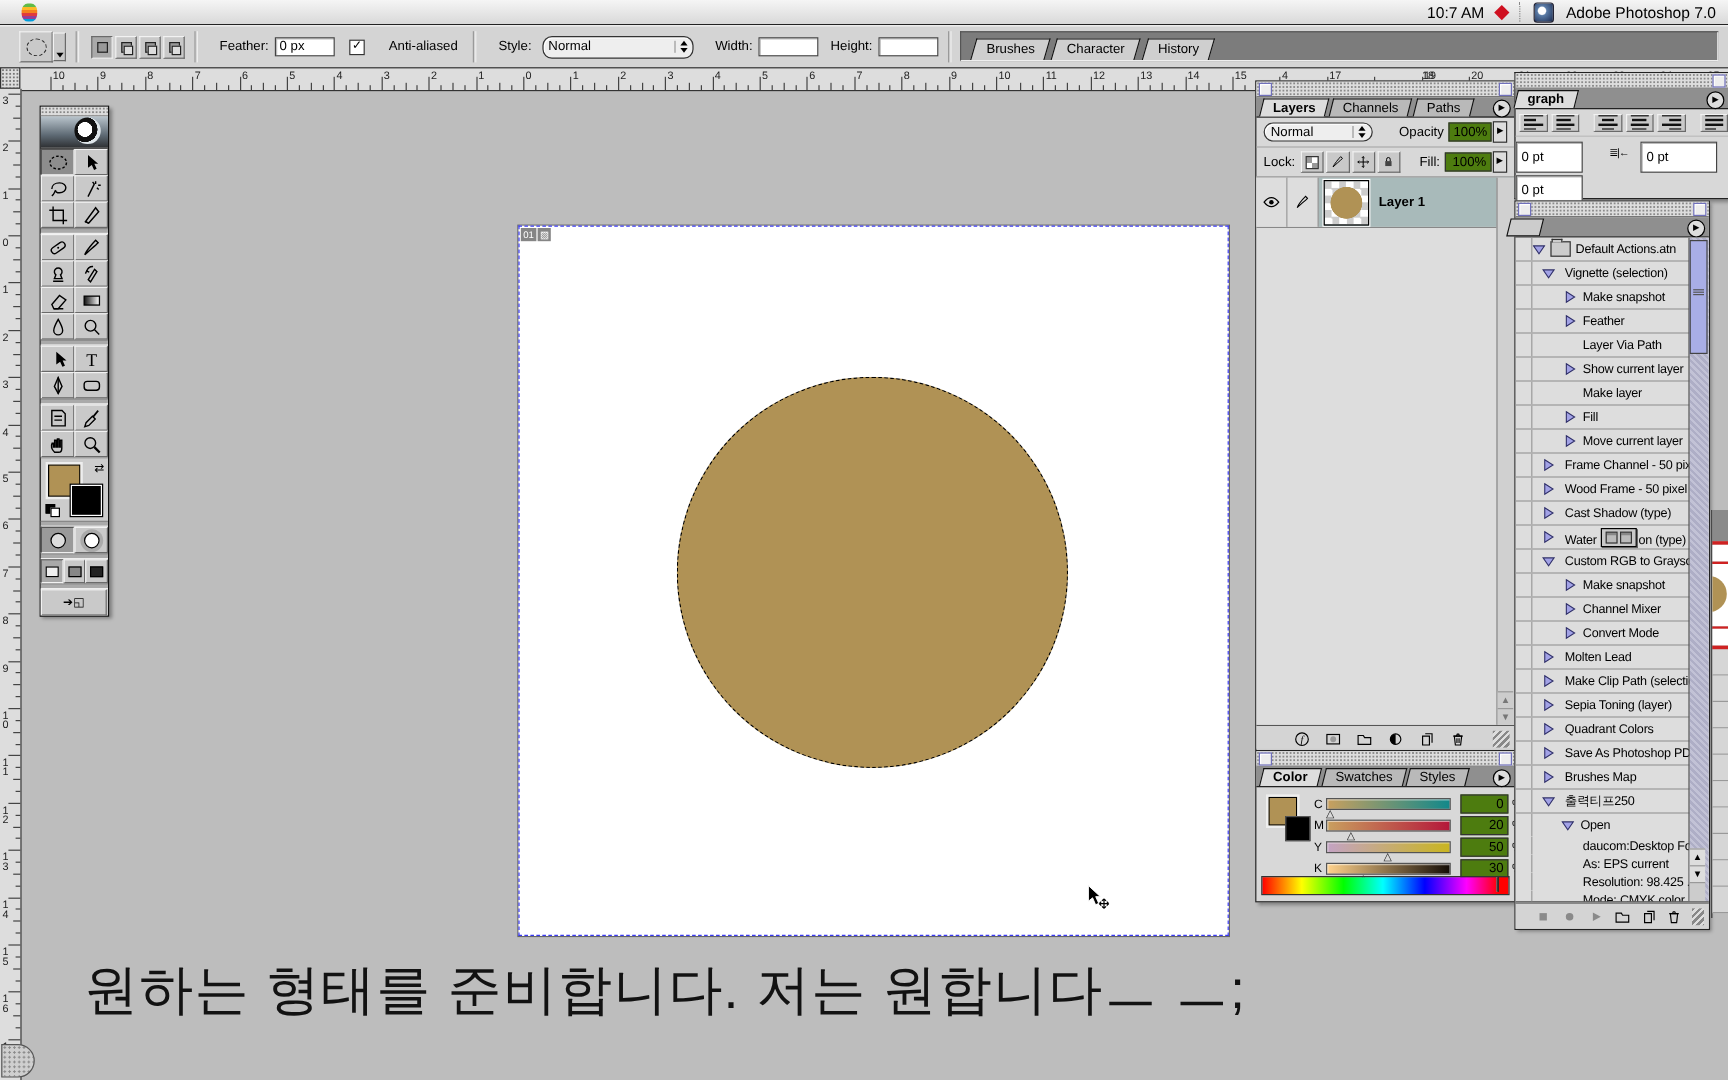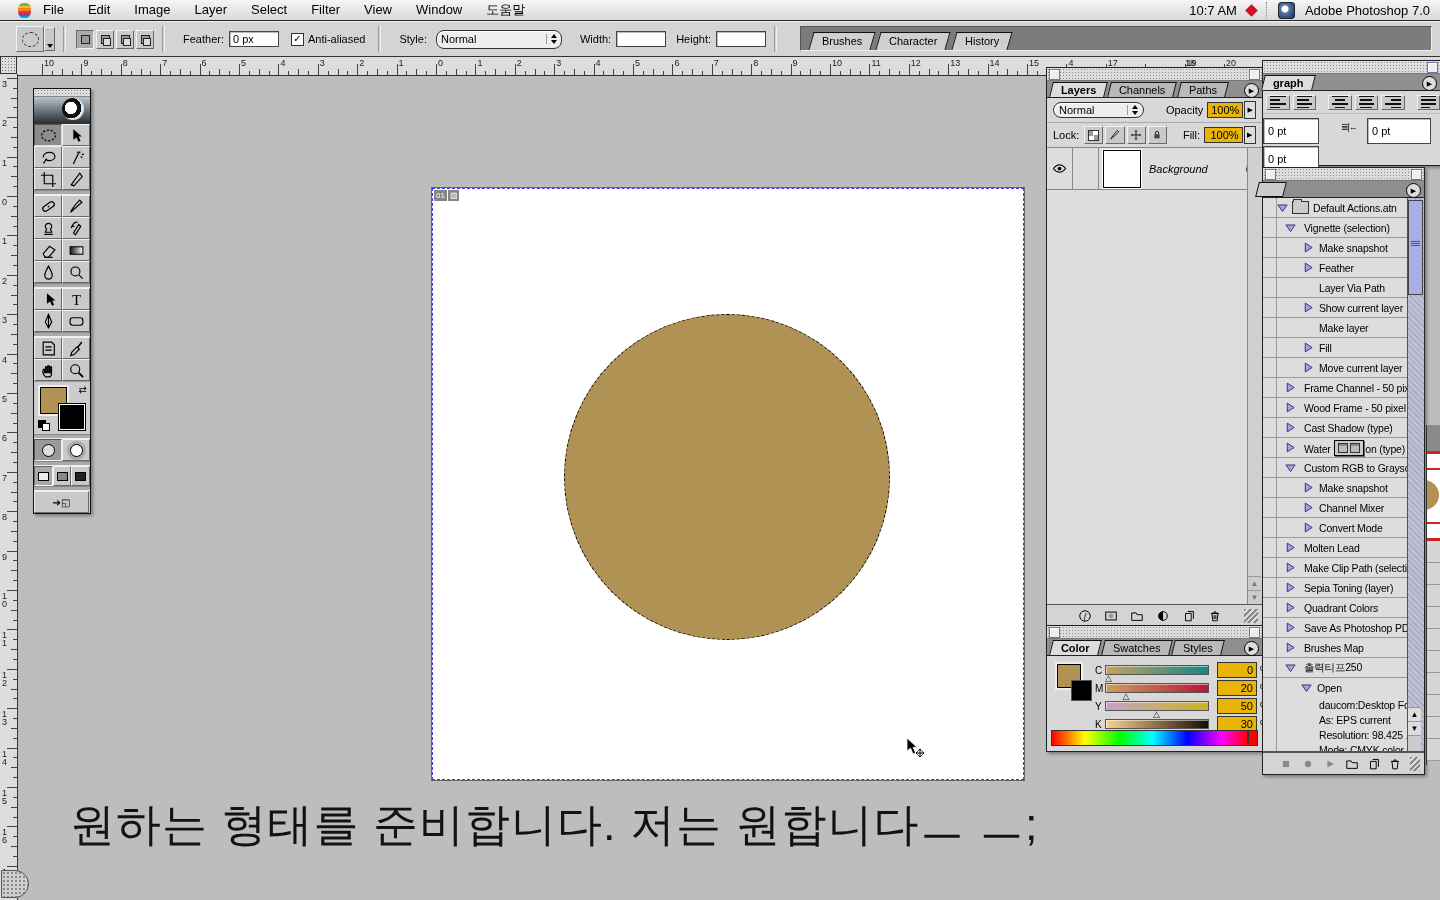--- a/index.html
+++ b/index.html
@@ -99,21 +99,21 @@
   .ptab.active{background:#ddd;font-weight:bold;}
   .parrow{position:absolute;right:3px;top:2px;width:13px;height:13px;border:1px solid #000;border-radius:50%;
       background:#ddd;font-size:7px;line-height:13px;text-align:center;}
   .grip{background:repeating-linear-gradient(135deg,#888 0 2px,#ddd 2px 4px);}
   
   #layers-palette{left:1046px;top:67px;width:217px;height:558px;}
   .lp-ctrl{display:flex;align-items:center;padding:3px 6px;}
   #blend-dd{width:102px;height:16px;border:1px solid #333;border-radius:8px;background:#eee;box-shadow:inset 1px 1px 0 #fff;
       display:flex;align-items:center;padding:0 5px;box-sizing:border-box;}
   #blend-dd .txt{flex:1;}
-  .mini-field{background:#eab308;border:1px solid #333;height:14px;line-height:14px;padding:0 3px;text-align:right;}
+  .mini-field{background:#4d7c0f;border:1px solid #333;height:14px;line-height:14px;padding:0 3px;text-align:right;}
   .pop-btn{width:11px;height:16px;border:1px solid #333;background:#ddd;font-size:7px;line-height:16px;text-align:center;margin-left:1px;}
   .lock-btn{width:18px;height:16px;margin-right:2px;display:flex;align-items:center;justify-content:center;}
   .checker4{width:9px;height:9px;background:conic-gradient(#fff 25%,#999 0 50%,#fff 0 75%,#999 0);border:1px solid #333;}
   #layers-list{position:relative;height:456px;border-top:1px solid #888;background:#ddd;}
   .layer-row{display:flex;height:41px;border-bottom:1px solid #888;align-items:stretch;}
   .lr-cell{width:25px;border-right:1px solid #888;display:flex;align-items:center;justify-content:center;background:#ddd;}
   .lr-main{flex:1;display:flex;align-items:center;gap:8px;padding-left:4px;}
   .lr-main.sel{background:#a8baba;}
   .lthumb{width:36px;height:36px;border:1px solid #000;box-shadow:0 0 0 1px #fff;}
   .lthumb.circle{background-image:radial-gradient(circle,#b09255 0 13px,transparent 13.5px),
@@ -176,31 +176,20 @@
   
   #page-curl{left:1px;top:870px;width:26px;height:26px;background:#cfcfcf;border:1px solid #555;
      border-radius:0 60% 60% 0;background-image:radial-gradient(#8a8a8a 0.8px,transparent 0.9px);background-size:4px 4px;}
   #cursor{left:903px;top:737px;width:24px;height:22px;}
 </style>
 </head>
 <body>
 
 <div id="menubar" class="abs">
   <span id="apple-logo"></span>
-  <span id="menu-items" style="display: flex;">
-      <span class="menu-item">File</span>
-      <span class="menu-item">Edit</span>
-      <span class="menu-item">Image</span>
-      <span class="menu-item">Layer</span>
-      <span class="menu-item">Select</span>
-      <span class="menu-item">Filter</span>
-      <span class="menu-item">View</span>
-      <span class="menu-item">Window</span>
-      <span class="menu-item">도움말</span>
-    </span>
   <span class="right">
     <span>10:7 AM</span>
     <span id="red-diamond"></span>
     <span id="clock-sep"></span>
     <span id="ps-appicon"></span>
     <span>Adobe Photoshop 7.0</span>
   </span>
 </div>
 
 <div id="optionsbar" class="abs">
@@ -225,21 +214,21 @@
       </div>
       <div class="mode-btn bev-out">
         <div class="sq1"></div>
         <div class="sq2"></div>
       </div>
     </div>
   <div class="ob-sep"></div>
   <span class="ob-label">Feather:</span>
   <input class="field ob-input" value="0 px" style="">
   <div class="checkbox">✓</div>
-  <span class="ob-label" style="margin-left:4px">Anti-aliased</span>
+  <span class="ob-label" style="margin-left:20px">Anti-aliased</span>
   <div class="ob-sep"></div>
   <span class="ob-label">Style:</span>
   <div id="style-dd">
     <span class="txt">Normal</span>
     <span class="stepper">
         <span class="up-arrow"></span>
         <span class="dn-arrow"></span>
       </span>
   </div>
   <span class="ob-label" style="margin-left:18px">Width:</span>
@@ -803,37 +792,35 @@
           <rect x="4.5" y="7" width="7" height="5.5" fill="#444"></rect>
           <path d="M6 7V5a2 2 0 0 1 4 0v2" class="ln"></path>
         </svg>
       </span>
     <span style="margin-left:14px;margin-right:4px;">Fill:</span>
     <span class="mini-field" style="width:32px;">100%</span>
     <span class="pop-btn">▶</span>
   </div>
   <div id="layers-list">
 
-      <div class="layer-row">
+  <div class="layer-row">
         <div class="lr-cell">
           <svg viewBox="0 0 16 16" width="15" height="15">
             <path d="M1.5 8s3-4 6.5-4 6.5 4 6.5 4-3 4-6.5 4S1.5 8 1.5 8z" class="ln"></path>
             <circle cx="8" cy="8" r="2" fill="#000"></circle>
           </svg>
         </div>
-        <div class="lr-cell"></div>
-        <div class="lr-main">
-          <div class="lthumb white"></div>
-          <div class="lname" style="font-style: italic;">Background</div>
-          <div class="lock-mini">
-            <svg viewBox="0 0 16 16" width="11" height="11">
-              <rect x="4.5" y="7" width="7" height="5.5" fill="#444"></rect>
-              <path d="M6 7V5a2 2 0 0 1 4 0v2" class="ln"></path>
-            </svg>
-          </div>
+        <div class="lr-cell">
+          <svg viewBox="0 0 16 16" width="13" height="13">
+            <path d="M2.5 13.5c1-3 6.5-9.5 8.5-11.5l2 2c-2 2-8.5 7.5-10.5 9.5z" class="ln"></path>
+          </svg>
+        </div>
+        <div class="lr-main sel">
+          <div class="lthumb circle"></div>
+          <div class="lname" style="font-weight: bold;">Layer 1</div>
         </div>
       </div>
       <div id="layers-scroll">
       <span class="scr-btn" style="bottom:14px;">▲</span>
       <span class="scr-btn" style="bottom:0;">▼</span>
     </div>
     </div>
   <div id="layers-bottom">
       <div class="pal-ico">
         <svg viewBox="0 0 16 16" width="14" height="14">

